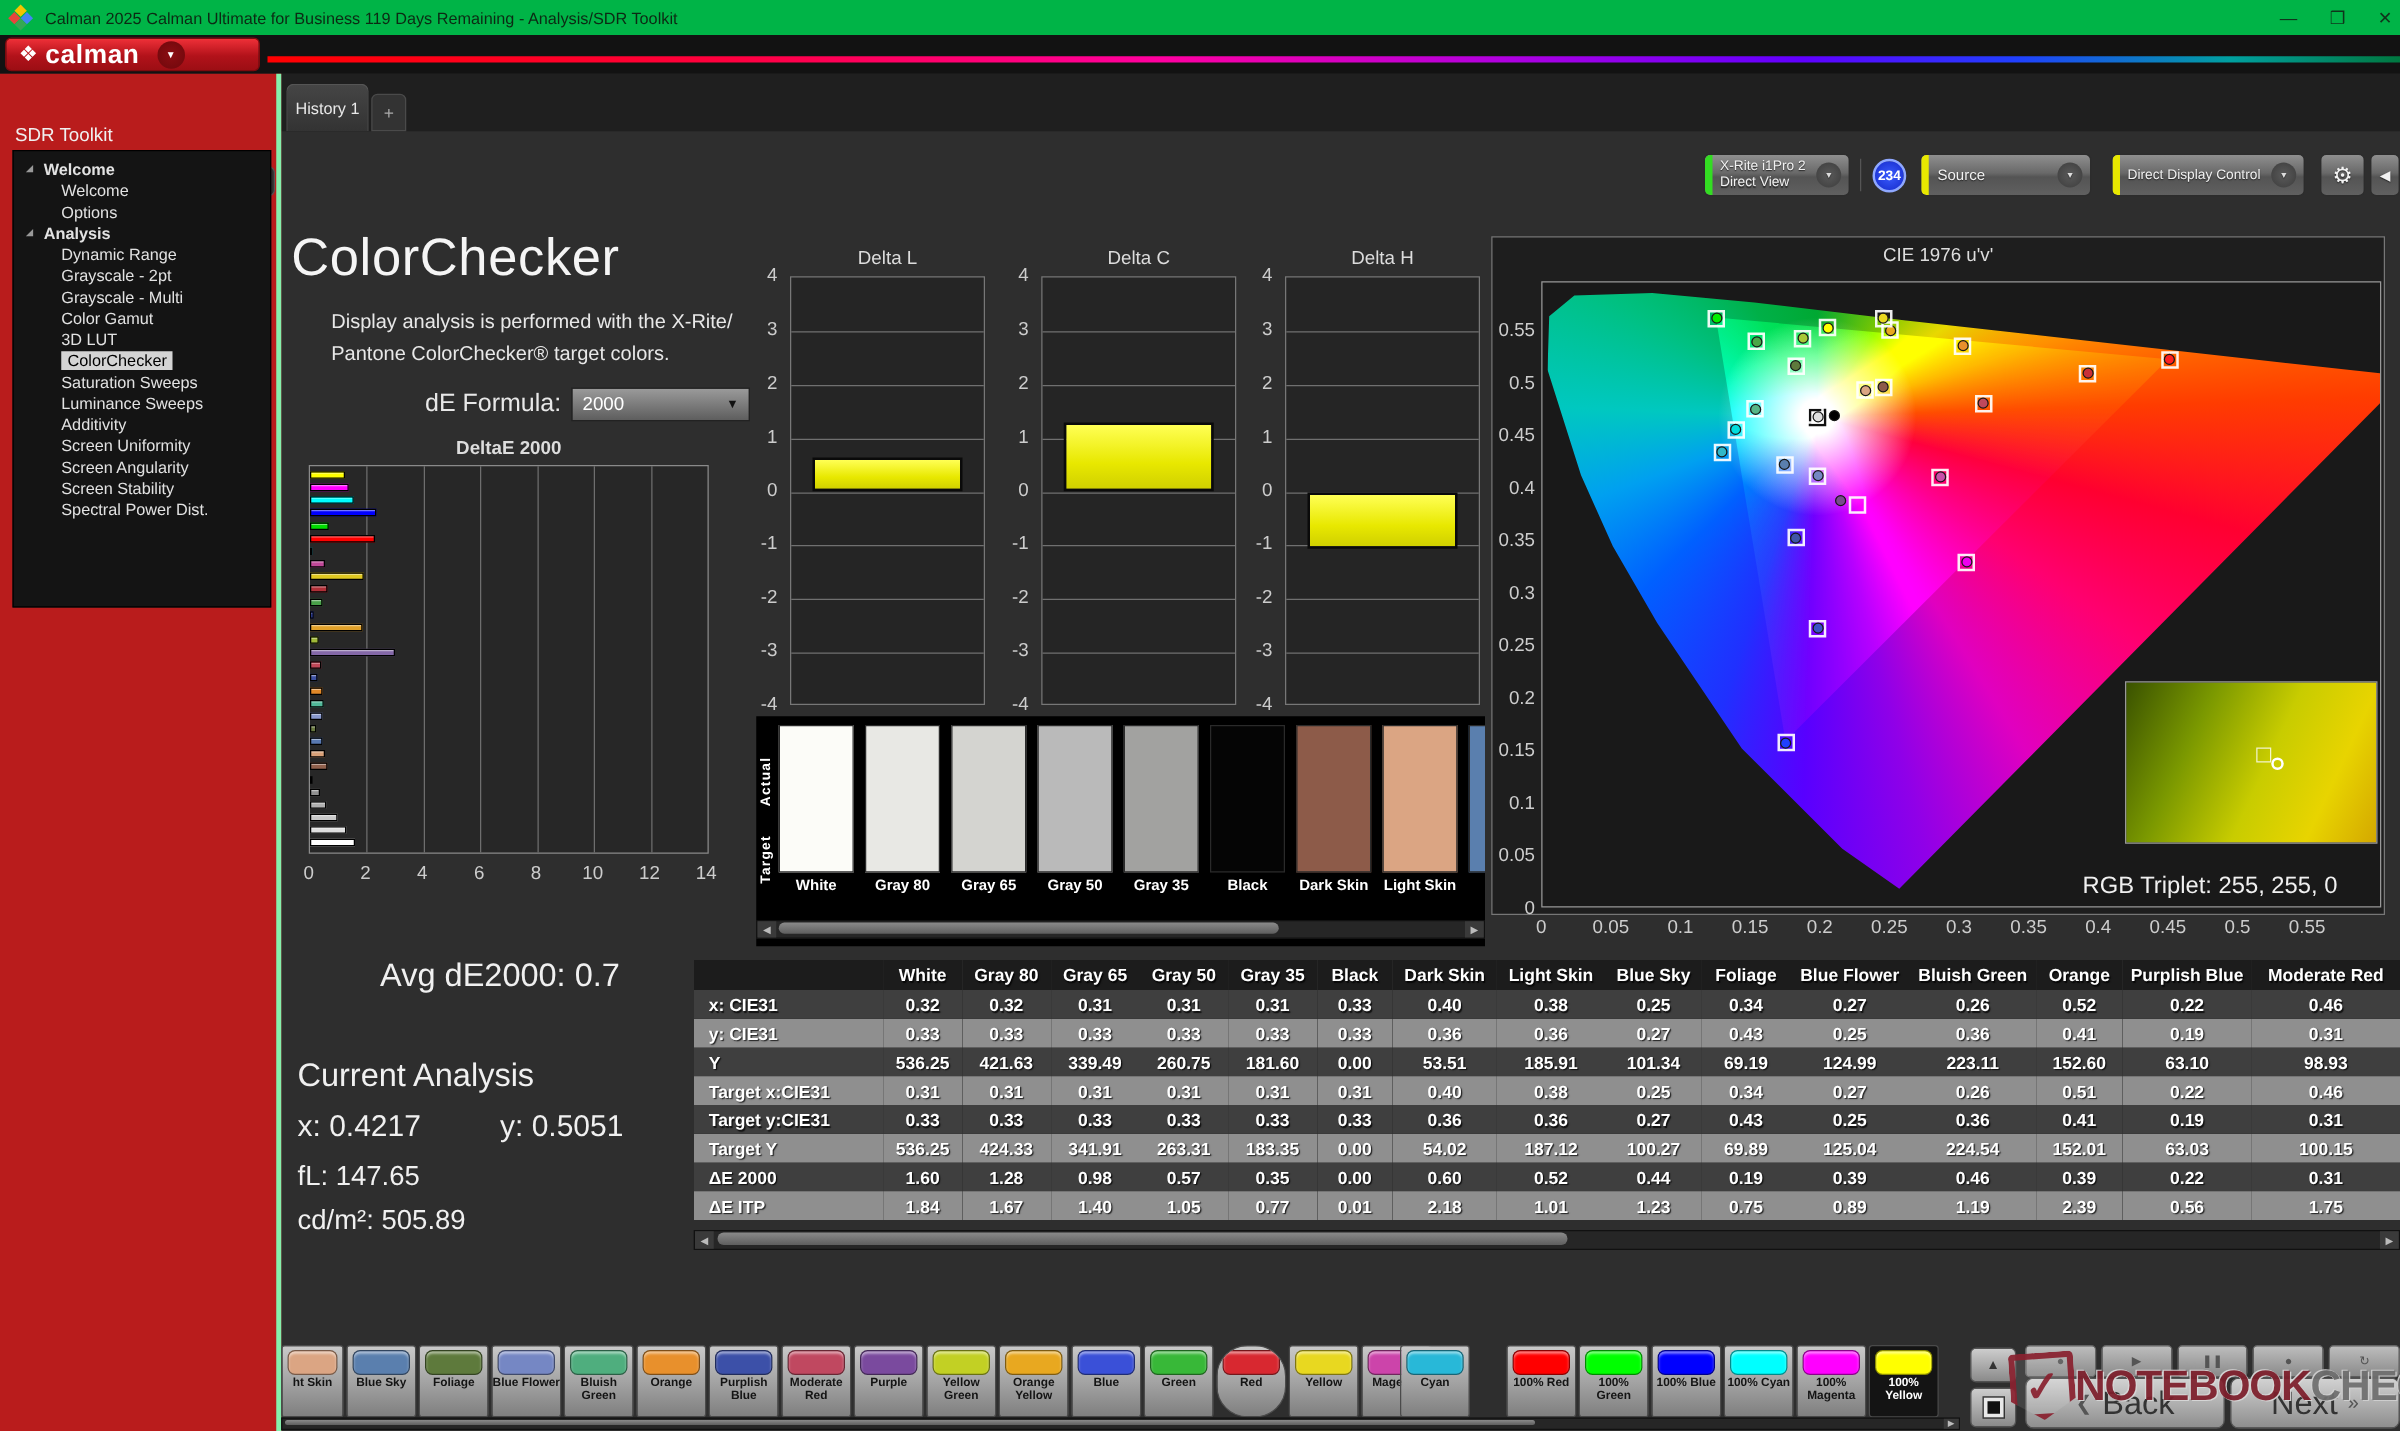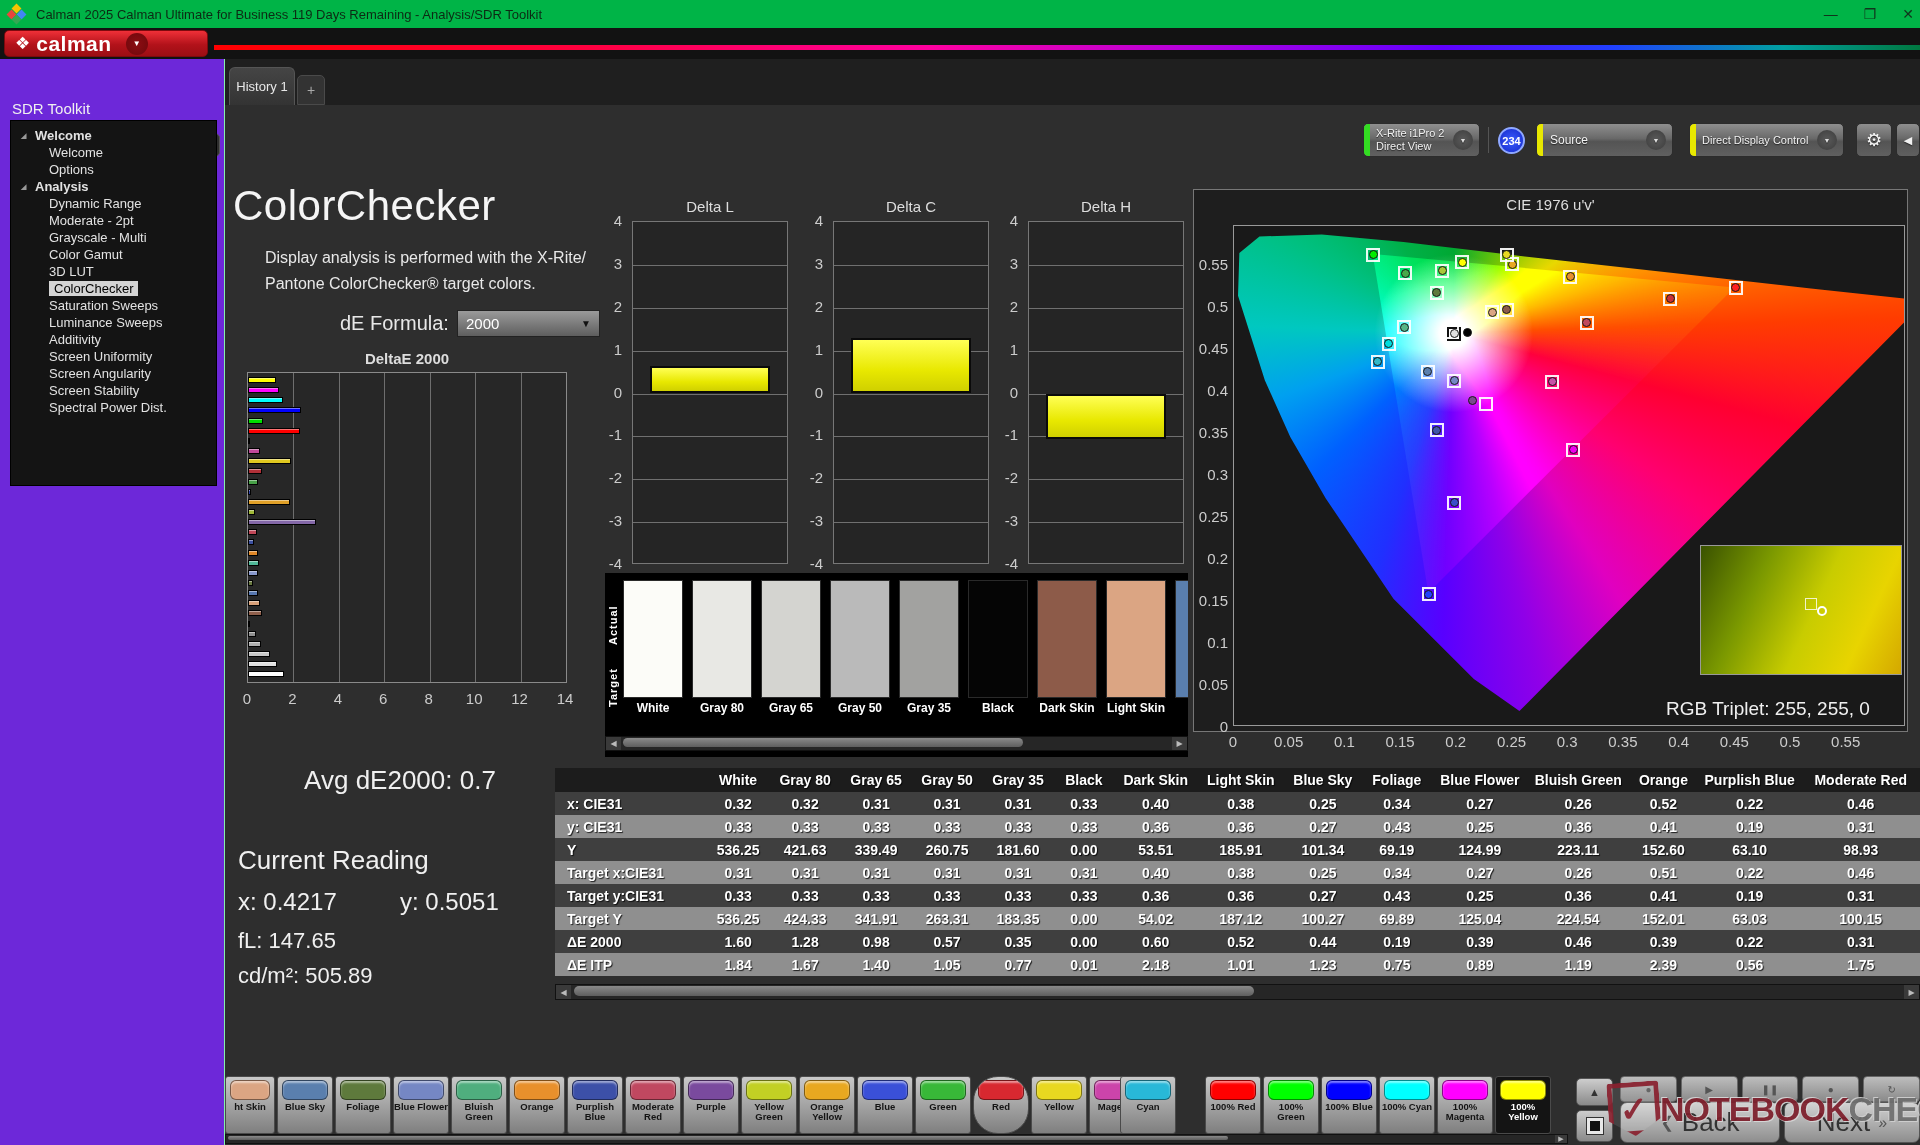--- a/index.html
+++ b/index.html
@@ -30,21 +30,21 @@
   .dd{display:flex;align-items:center;overflow:hidden;}
   .dd .stripe{width:6px;height:100%;border-radius:4px 0 0 4px;}
   .dd .dd-arrow{margin-left:auto;margin-right:6px;width:20px;height:20px;border-radius:50%;background:radial-gradient(#5a5a5a,#3c3c3c);color:#ddd;font-size:7px;display:flex;align-items:center;justify-content:center;flex:none;}
   .meter-text{font-size:11px;line-height:13px;padding-left:6px;white-space:nowrap;}
   .badge{position:absolute;left:1498px;top:68px;width:27px;height:27px;border-radius:50%;background:radial-gradient(#3a5cff,#1428c8);border:2px solid #8fa8ff;color:#fff;font-size:11px;font-weight:bold;display:flex;align-items:center;justify-content:center;}
   .knob{position:absolute;left:36px;top:67px;width:26px;height:26px;border-radius:50%;background:radial-gradient(circle at 35% 30%,#7a7a7a,#4a4a4a 70%);border:1px solid #333;}
   .knob i{position:absolute;left:7px;top:7px;width:10px;height:10px;border-radius:50%;background:radial-gradient(circle at 35% 30%,#999,#555);}
   .side-collapse{position:absolute;left:196px;top:74px;width:24px;height:24px;background:#2e2e2e;border:1px solid #555;border-radius:5px;color:#ddd;font-size:11px;display:flex;align-items:center;justify-content:center;}
 
   
-  .sidebar{position:absolute;left:0;top:59px;width:225px;height:1086px;background:#6d28d9;border-right:1px solid #86efac;}
+  .sidebar{position:absolute;left:0;top:59px;width:225px;height:1086px;background:#b91c1c;border-right:4px solid #86efac;}
   .sdr-title{position:absolute;left:12px;top:41px;font-size:15px;color:#f0f0f0;}
   .tree{position:absolute;left:10px;top:61px;width:207px;height:366px;background:#141414;border:1px solid #000;padding:6px 0 0 0;}
   .tree-row{height:17px;line-height:17px;font-size:13px;color:#e2e2e2;white-space:nowrap;padding-left:38px;cursor:default;}
   .tree-row.group{font-weight:bold;padding-left:24px;position:relative;}
   .tree-row.group .tri{position:absolute;left:10px;top:0;font-size:7px;color:#999;}
   .tree-row .sel{background:#d4d4d4;color:#000;padding:0 5px;}
 
   
   .page-title{position:absolute;left:233px;top:182px;font-size:42px;color:#f5f5f5;letter-spacing:.5px;}
   .page-desc{position:absolute;left:265px;top:245px;width:345px;font-size:16px;line-height:26px;color:#e8e8e8;}
@@ -197,21 +197,21 @@
     <div class="side-collapse">
         <span>◀</span>
       </div>
     <div class="sdr-title">SDR Toolkit</div>
     <div class="tree">
         <div class="tree-row group"><span class="tri">◢</span><span>Welcome</span></div>
         <div class="tree-row"><span>Welcome</span></div>
         <div class="tree-row"><span>Options</span></div>
         <div class="tree-row group"><span class="tri">◢</span><span>Analysis</span></div>
         <div class="tree-row"><span>Dynamic Range</span></div>
-        <div class="tree-row"><span>Moderate - 2pt</span></div>
+        <div class="tree-row"><span>Grayscale - 2pt</span></div>
         <div class="tree-row"><span>Grayscale - Multi</span></div>
         <div class="tree-row"><span>Color Gamut</span></div>
         <div class="tree-row"><span>3D LUT</span></div>
         <div class="tree-row"><span class="sel">ColorChecker</span></div>
         <div class="tree-row"><span>Saturation Sweeps</span></div>
         <div class="tree-row"><span>Luminance Sweeps</span></div>
         <div class="tree-row"><span>Additivity</span></div>
         <div class="tree-row"><span>Screen Uniformity</span></div>
         <div class="tree-row"><span>Screen Angularity</span></div>
         <div class="tree-row"><span>Screen Stability</span></div>
@@ -274,21 +274,21 @@
       <span style="left: 277.429px;">2</span>
       <span style="left: 322.857px;">4</span>
       <span style="left: 368.286px;">6</span>
       <span style="left: 413.714px;">8</span>
       <span style="left: 459.143px;">10</span>
       <span style="left: 504.571px;">12</span>
       <span style="left: 550px;">14</span>
     </div>
 
   <div class="stat center" style="top:765px;font-size:26px;">Avg dE2000: 0.7</div>
-  <div class="stat" style="left:238px;top:845px;font-size:26px;">Current Reading</div>
+  <div class="stat" style="left:238px;top:845px;font-size:26px;">Current Analysis</div>
   <div class="stat" style="left:238px;top:888px;font-size:24px;">x: 0.4217</div>
   <div class="stat" style="left:400px;top:888px;font-size:24px;">y: 0.5051</div>
   <div class="stat" style="left:238px;top:928px;font-size:22px;">fL: 147.65</div>
   <div class="stat" style="left:238px;top:963px;font-size:22px;">cd/m²: 505.89</div>
 
   <div class="dchart-title" style="left:632px;">Delta L</div>
   <div class="dchart-title" style="left:833px;">Delta C</div>
   <div class="dchart-title" style="left:1028px;">Delta H</div>
   <div class="dylabels" style="left:600px;" id="dyl0">
       <span style="top: -9px;">4</span>

